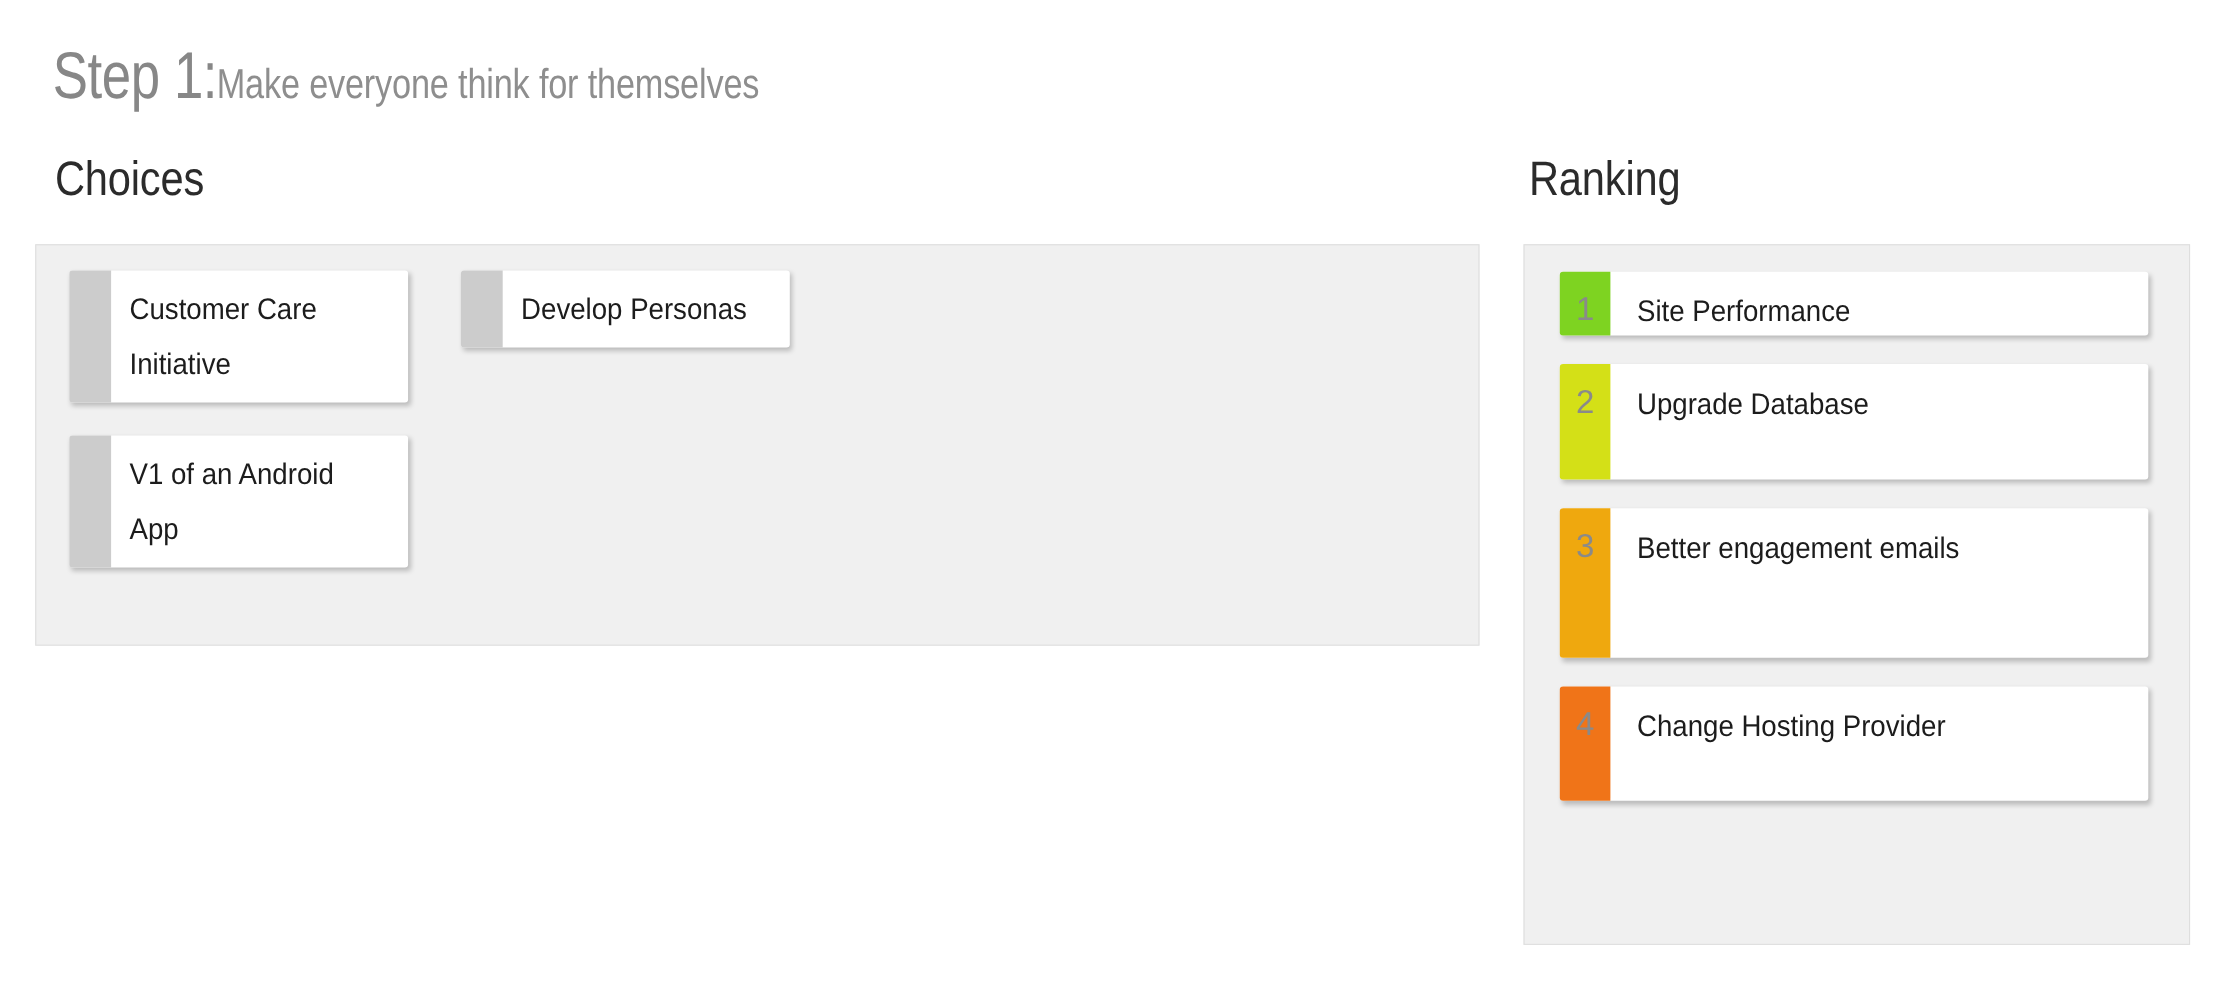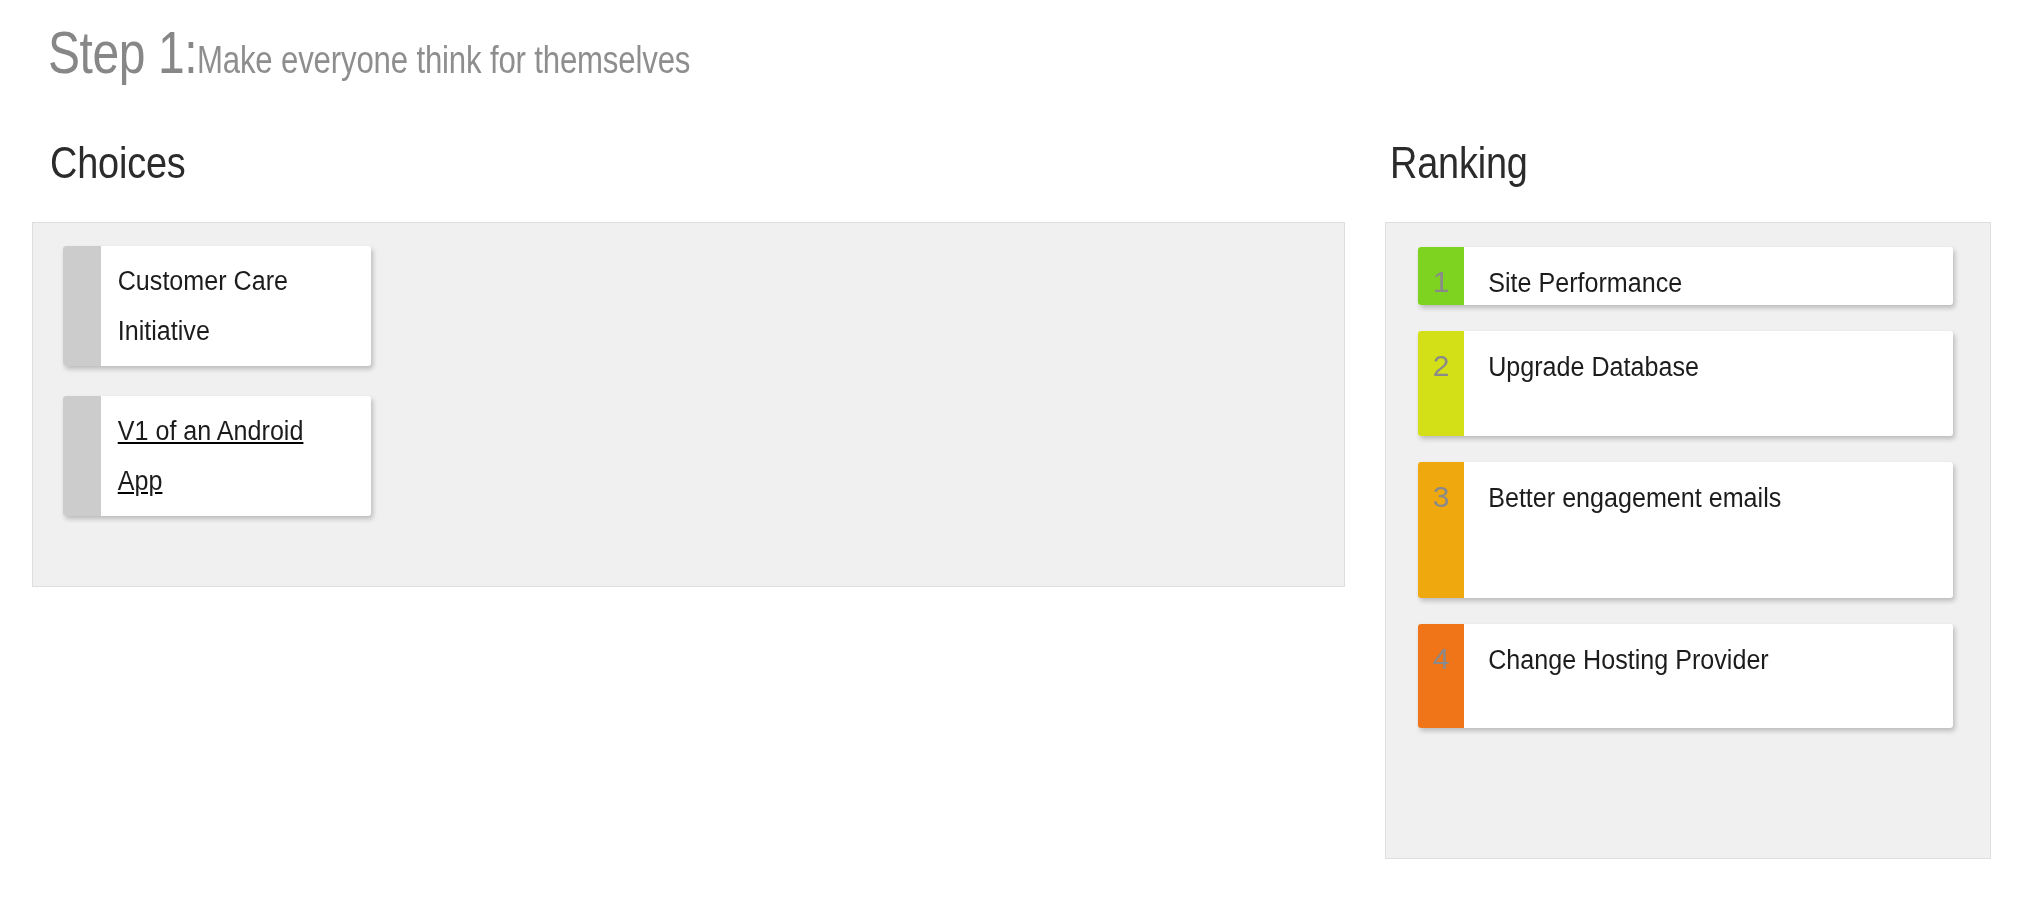--- a/index.html
+++ b/index.html
@@ -13,21 +13,21 @@
     height: 900px;
     font-family: "Liberation Sans", "DejaVu Sans", sans-serif;
     overflow: hidden;
     position: relative;
   }
 
   
   .page-header {
     position: absolute;
     left: 48px;
-    top: 18px;
+    top: 34px;
     white-space: nowrap;
   }
   .step-label {
     font-size: 60px;
     font-weight: 300;
     color: #878787;
     letter-spacing: -0.5px;
     transform: scaleX(0.80);
     transform-origin: left center;
     display: inline-block;
@@ -83,21 +83,21 @@
   .choices-area {
     position: absolute;
     left: 0; top: 0; right: 0; bottom: 0;
     padding: 23px 0 0 30px;
     box-sizing: border-box;
   }
   .choice-row {
     display: flex;
     align-items: flex-start;
   }
-  .choice-row + .choice-row { margin-top: 30px; text-decoration: underline; }
+  .choice-row + .choice-row { margin-top: 30px; }
 
   .choice-card {
     display: flex;
     align-items: stretch;
     background: #ffffff;
     border-radius: 3px;
     box-shadow: 2px 3px 5px rgba(0,0,0,0.22);
     margin-right: 48px;
     min-height: 56px;
   }
@@ -168,20 +168,24 @@
 <div class="section-title" id="choices-title">Choices</div>
 <div class="section-title" id="ranking-title">Ranking</div>
 
 <div class="panel" id="choices-panel">
   <div class="choices-area" id="choices-area">
       <div class="choice-row">
         <div class="choice-card">
           <div class="choice-handle"></div>
           <div class="choice-text">Customer Care Initiative</div>
         </div>
+        <div class="choice-card">
+          <div class="choice-handle"></div>
+          <div class="choice-text">Develop Personas</div>
+        </div>
       </div>
       <div class="choice-row">
         <div class="choice-card">
           <div class="choice-handle"></div>
           <div class="choice-text">V1 of an Android App</div>
         </div>
       </div>
     </div>
 </div>
 

